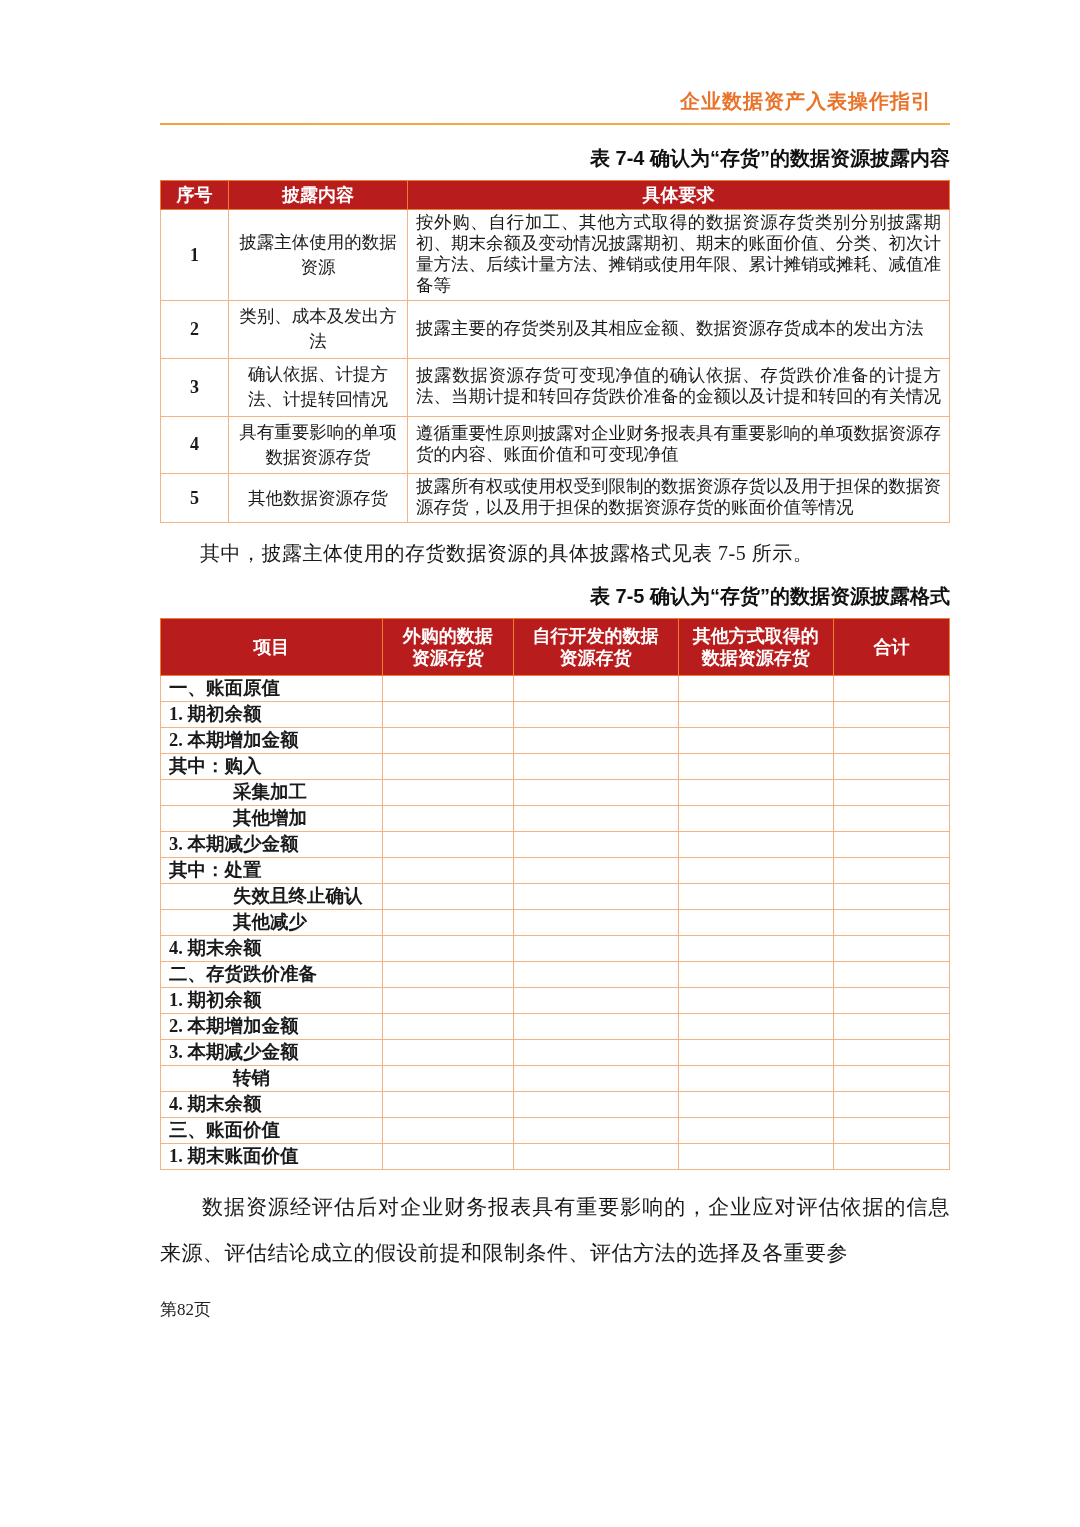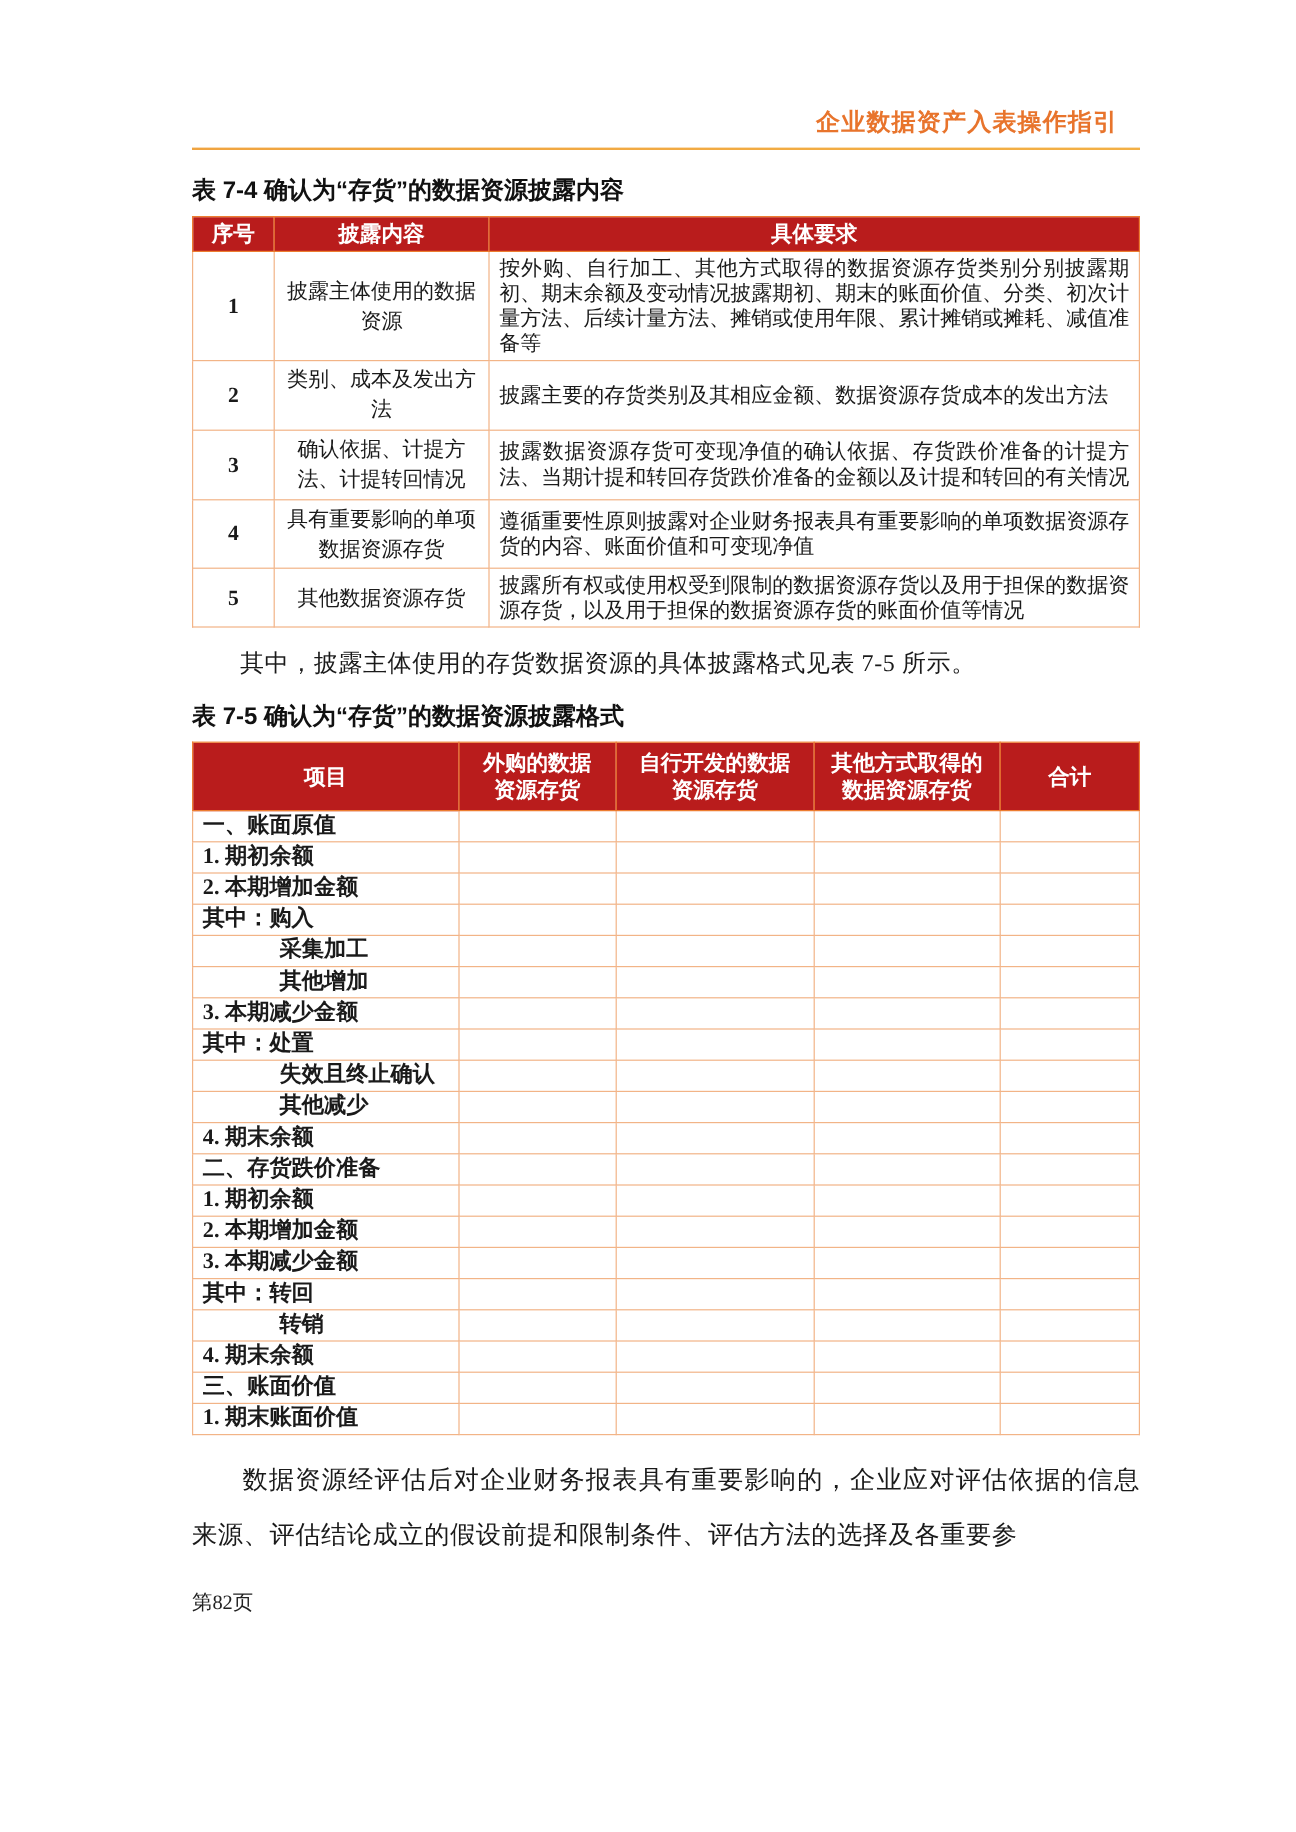--- a/index.html
+++ b/index.html
@@ -35,21 +35,21 @@
     padding-right: 18px;
   }
   .header-rule {
     margin-top: 8px;
     height: 2px;
     background: linear-gradient(to right, #F0A440, #F3B045);
   }
 
   
   .table-title {
-    text-align: left;
+    text-align: right;
     font-family: "Liberation Sans", "DejaVu Sans", sans-serif;
     font-weight: bold;
     font-size: 20px;
     color: #111111;
     margin-top: 20px;
     margin-bottom: 8px;
   }
   .table-title.second { margin-top: 16px; }
 
   
@@ -84,20 +84,21 @@
     text-align: center;
     font-size: 17.5px;
     line-height: 1.45;
     padding: 3px 6px;
   }
   .t74 td.req {
     font-size: 17.5px;
     line-height: 21px;
     padding: 3px 8px;
     text-align: justify;
+    font-family: Liberation Mono, monospace;
   }
 
   
   .para-intro {
     margin: 16px 0 0 0;
     font-size: 20px;
     letter-spacing: 0.5px;
     text-indent: 2em;
     line-height: 1.4;
   }
@@ -332,27 +333,20 @@
             <td class="val"></td>
           </tr>
           <tr>
             <td class="label">3. 本期减少金额</td>
             <td class="val"></td>
             <td class="val"></td>
             <td class="val"></td>
             <td class="val"></td>
           </tr>
           <tr>
-            <td class="label">其中：转回</td>
-            <td class="val"></td>
-            <td class="val"></td>
-            <td class="val"></td>
-            <td class="val"></td>
-          </tr>
-          <tr>
             <td class="label sub">转销</td>
             <td class="val"></td>
             <td class="val"></td>
             <td class="val"></td>
             <td class="val"></td>
           </tr>
           <tr>
             <td class="label">4. 期末余额</td>
             <td class="val"></td>
             <td class="val"></td>

